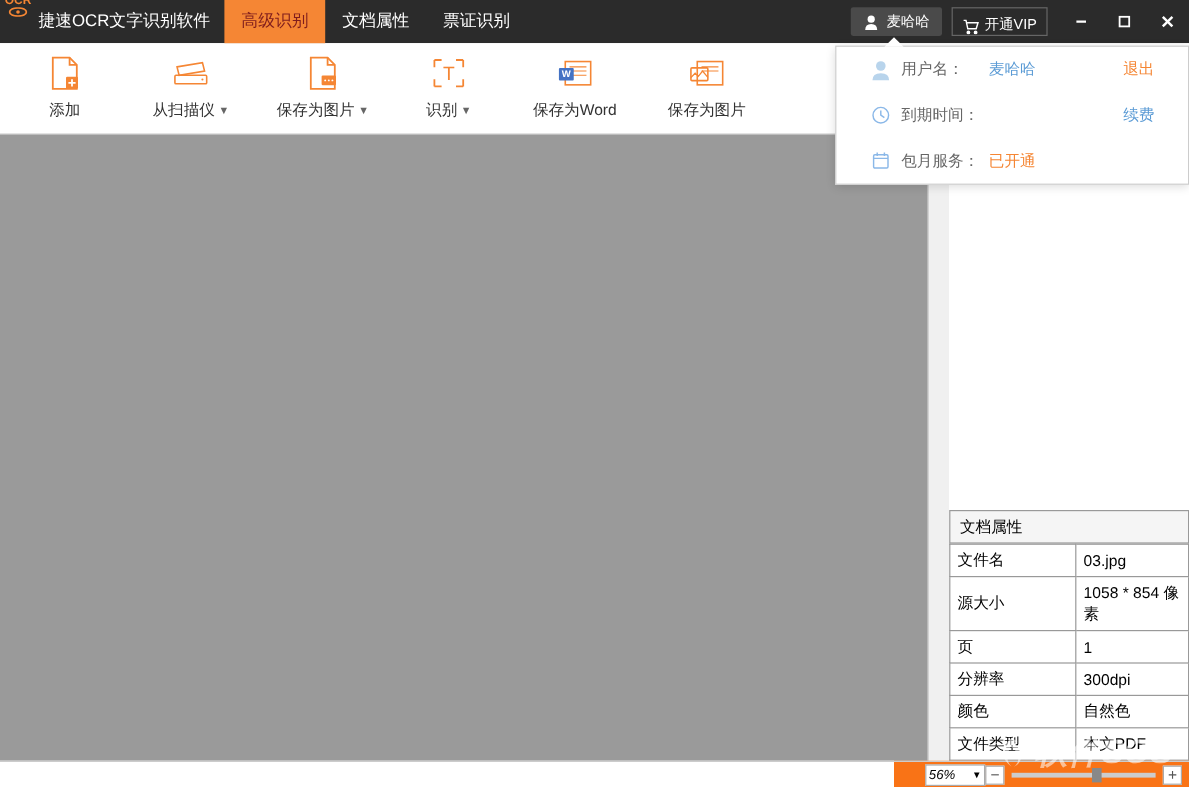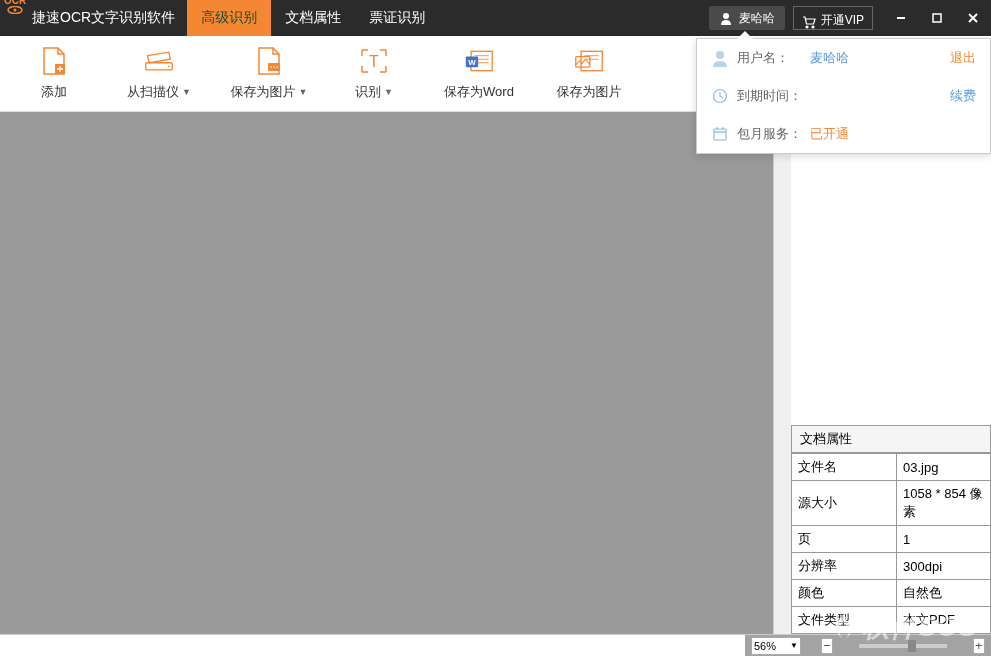--- a/index.html
+++ b/index.html
@@ -5,21 +5,21 @@
     * { margin: 0; padding: 0; box-sizing: border-box; font-family: "Microsoft YaHei", Arial, sans-serif; }
     body { width: 991px; height: 656px; overflow: hidden; background: #fff; position: relative; }
     
     
     .titlebar { height: 36px; background: #2b2b2b; display: flex; align-items: center; color: #fff; font-size: 13px; }
     .logo { width: 30px; height: 44px; display: flex; align-items: flex-start; justify-content: center; }
     .logo-text { color: #f58634; font-weight: bold; font-size: 10px; line-height: 10px; text-align: center; }
     .app-title { padding: 0 12px 0 2px; font-size: 14px; }
     .tabs { display: flex; height: 100%; }
     .tab { padding: 0 14px; display: flex; align-items: center; cursor: pointer; font-size: 14px; }
-    .tab.active { background: #f58634; color: #14532d; }
+    .tab.active { background: #f58634; color: #7f1d1d; }
     .spacer { flex: 1; }
     .user-btn { background: #4a4a4a; height: 24px; padding: 0 10px; display: flex; align-items: center; gap: 6px; margin-right: 8px; border-radius: 2px; cursor: pointer; font-size: 12px; }
     .vip-btn { background: transparent; border: 1px solid #666; height: 24px; padding: 0 8px; display: flex; align-items: flex-end; gap: 5px; margin-right: 10px; cursor: pointer; font-size: 12px; }
     .win-controls { display: flex; }
     .win-btn { width: 36px; height: 36px; display: flex; align-items: center; justify-content: center; cursor: pointer; }
     
     
     .toolbar { height: 76px; background: #fff; border-bottom: 1px solid #ddd; display: flex; align-items: center; padding: 0 4px; }
     .tool-item { min-width: 100px; height: 70px; display: flex; flex-direction: column; align-items: center; justify-content: center; cursor: pointer; position: relative; gap: 8px; }
     .tool-item.narrow { min-width: 110px; }
@@ -36,30 +36,30 @@
     .right-panel { width: 200px; background: #fff; display: flex; flex-direction: column; }
     .preview-area { flex: 1; background: #fff; }
     .props-header { background: #f5f5f5; border: 1px solid #999; padding: 4px 8px; font-size: 13px; }
     .props-table { width: 100%; border-collapse: collapse; }
     .props-table td { border: 1px solid #999; padding: 4px 6px; font-size: 13px; }
     .props-table td:first-child { width: 105px; }
     
     
     .user-popup { position: absolute; top: 38px; right: 0; width: 295px; background: #fff; border: 1px solid #ccc; box-shadow: 0 2px 8px rgba(0,0,0,0.15); z-index: 100; }
     .popup-arrow { position: absolute; top: -8px; left: 40px; width: 0; height: 0; border-left: 8px solid transparent; border-right: 8px solid transparent; border-bottom: 8px solid #fff; }
-    .popup-row { display: flex; align-items: flex-end; padding: 10px 14px; font-size: 13px; gap: 8px; }
+    .popup-row { display: flex; align-items: flex-end; padding: 10px 28px; font-size: 13px; gap: 8px; }
     .popup-icon { width: 18px; height: 18px; display: flex; align-items: center; justify-content: center; color: #8bb8e8; }
     .popup-label { color: #666; min-width: 65px; }
     .popup-value { color: #5b9bd5; flex: 1; }
     .popup-value.orange { color: #f58634; }
     .popup-action { color: #f58634; cursor: pointer; }
     .popup-action.blue { color: #5b9bd5; }
     
     
-    .zoom-bar { position: absolute; bottom: 0; right: 0; height: 22px; width: 246px; background: #a3a3a3; border-top: 1px solid #ccc; display: flex; align-items: center; justify-content: flex-end; padding: 0 6px; gap: 20px; }
+    .zoom-bar { position: absolute; bottom: 0; right: 0; height: 22px; width: 246px; background: #f97316; border-top: 1px solid #ccc; display: flex; align-items: center; justify-content: flex-end; padding: 0 6px; gap: 0; font-style: italic; }
     .zoom-select { border: 1px solid #aaa; height: 18px; font-size: 11px; padding: 0 2px; display: flex; align-items: center; gap: 14px; background: #fff; cursor: pointer; }
     .zoom-select .arr { font-size: 8px; }
     .slider { width: 120px; height: 4px; background: #ccc; position: relative; margin: 0 6px; }
     .slider-thumb { position: absolute; top: -4px; left: 56%; width: 8px; height: 12px; background: #888; }
     .zoom-btn { width: 16px; height: 16px; border: 1px solid #aaa; display: flex; align-items: center; justify-content: center; font-size: 13px; cursor: pointer; color: #555; background: #fff; }
     
     .bottom-border { position: absolute; bottom: 0; left: 0; right: 246px; height: 22px; background: #fff; border-top: 1px solid #ccc;}
     
     
     .watermark { position: absolute; bottom: 10px; right: 14px; color: rgba(255,255,255,0.55); font-size: 28px; font-weight: bold; font-style: italic; pointer-events: none; display: flex; align-items: center; gap: 4px; }

